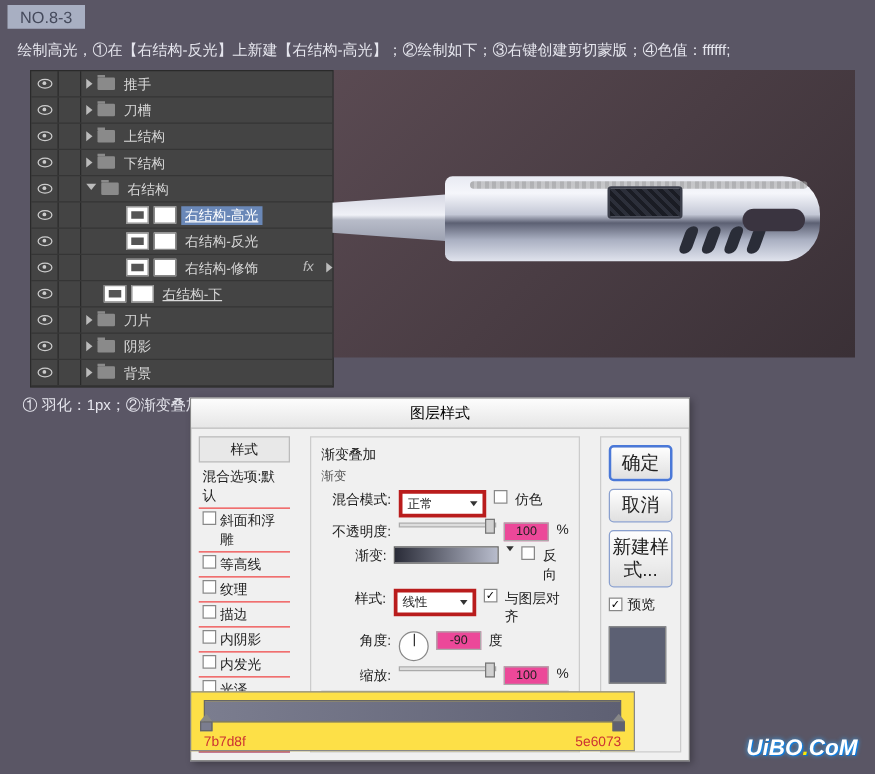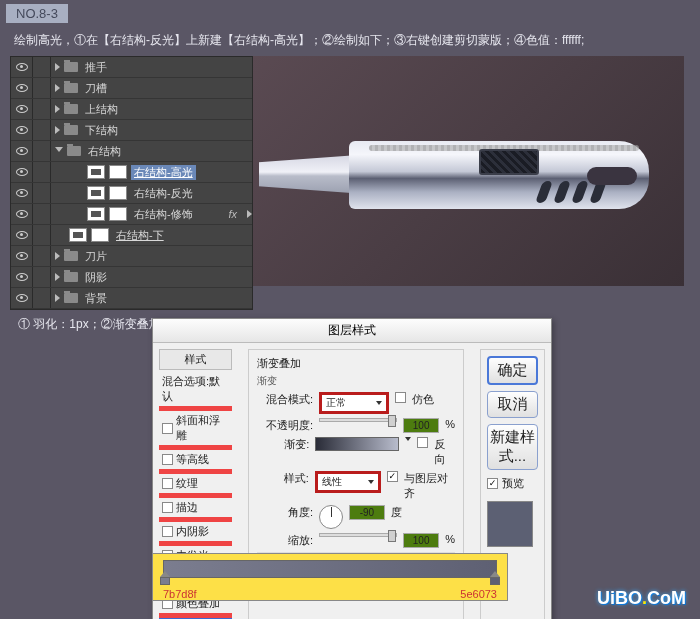--- a/index.html
+++ b/index.html
@@ -1,19 +1,19 @@
 <!DOCTYPE html>
 <html><head>
 <meta charset="utf-8">
 <style>
 *{box-sizing:border-box;margin:0;padding:0;font-family:"Microsoft YaHei",SimSun,sans-serif}
 body{background:#5a5665;width:700px;height:619px;overflow:hidden;position:relative}
 .step-badge{background:#a8afc2;color:#454a5c;display:inline-block;padding:2px 10px;font-size:13px;margin:4px 6px}
 .instruction{color:#e6e6ee;font-size:12px;padding:4px 10px 6px 14px;line-height:1.6}
-.top-content{display:flex;margin-left:10px}
+.top-content{display:flex;margin-left:24px}
 .layers-panel{width:243px;background:#444444;border:1px solid #2a2a2a}
 .layer-row{display:flex;align-items:center;height:21px;border-bottom:1px solid #353535;color:#d8d8d8;font-size:11px}
 .vis-col{width:22px;text-align:center;border-right:1px solid #2a2a2a;height:100%;display:flex;align-items:center;justify-content:center}
 .eye{width:12px;height:8px;border:1px solid #ccc;border-radius:50%;position:relative}
 .eye::after{content:"";position:absolute;width:3px;height:3px;background:#ccc;border-radius:50%;top:1px;left:3px}
 .lock-col{width:18px;text-align:center;border-right:1px solid #2a2a2a;height:100%}
 .layer-body{flex:1;display:flex;align-items:center;padding-left:4px;gap:4px}
 .tri{width:0;height:0;border-top:4px solid transparent;border-bottom:4px solid transparent;border-left:5px solid #bbb}
 .tri.open{border-left:none;border-top:5px solid #bbb;border-right:4px solid transparent;border-left:4px solid transparent}
 .folder-ico{width:14px;height:10px;background:#8a8a8a;border-radius:1px;position:relative}
@@ -37,52 +37,52 @@
 .slots{position:absolute;right:30px;bottom:8px;width:80px;height:20px}
 .slot{position:absolute;width:10px;height:22px;background:#2a2d38;border-radius:5px;transform:skewX(-20deg)}
 .slot:nth-child(1){left:0}.slot:nth-child(2){left:18px}.slot:nth-child(3){left:36px}.slot:nth-child(4){left:54px}
 .handle-hole{position:absolute;right:12px;top:26px;width:50px;height:18px;background:#3a3440;border-radius:10px}
 .sub-instruction{color:#e6e6ee;font-size:12px;padding:6px 10px 8px 18px}
 .dialog{width:400px;background:#f0f0f0;border:1px solid #888;position:absolute;left:152px;top:318px;box-shadow:2px 2px 6px rgba(0,0,0,.3)}
 .dialog-title{background:linear-gradient(#fdfdfd,#e6e6e6);padding:3px 0;text-align:center;font-size:12px;border-bottom:1px solid #bbb}
 .dialog-body{display:flex;padding:6px;gap:16px;font-size:11px;color:#222}
 .styles-list{width:80px}
 .styles-list .hdr{background:#e8e8e8;text-align:center;padding:2px;border:1px solid #bbb;margin-bottom:2px}
-.style-item{padding:2px 3px;display:flex;align-items:center;gap:3px;cursor:pointer;border-bottom:5px solid #ef4444}
+.style-item{padding:2px 3px;display:flex;align-items:flex-start;gap:3px;cursor:pointer;border-bottom:1px solid #ef4444}
 .style-item.selected{background:#3a6ad4;color:#fff}
 .chk{width:11px;height:11px;border:1px solid #888;background:#fff;display:inline-block;flex-shrink:0}
 .chk.on::after{content:"✓";font-size:9px;line-height:9px;color:#000;display:block;text-align:center}
 .gradient-panel{flex:1;border:1px solid #ccc;padding:6px 8px}
 .gp-title{font-size:11px;margin-bottom:3px}
 .gp-sub{font-size:10px;color:#555;margin-bottom:4px}
 .gp-row{display:flex;align-items:flex-start;margin:4px 0;gap:6px}
 .gp-label{width:56px;text-align:right}
 .gp-select{border:3px solid #b91c1c;background:#fff;padding:1px 4px;font-size:10px;width:70px;display:flex;justify-content:space-between;align-items:center}
 .gp-tri{width:0;height:0;border-left:3px solid transparent;border-right:3px solid transparent;border-top:4px solid #333}
 .gp-slider{flex:1;height:4px;background:linear-gradient(90deg,#ddd,#ddd);border:1px solid #aaa;position:relative}
 .gp-slider .knob{position:absolute;right:0;top:-4px;width:8px;height:12px;background:#d0d0d0;border:1px solid #777}
-.gp-input{width:36px;border:1px solid #aaa;padding:1px 3px;font-size:10px;text-align:center;background:#4d7c0f}
+.gp-input{width:36px;border:1px solid #aaa;padding:1px 3px;font-size:10px;text-align:center;background:#ec4899}
 .gradient-preview{width:90px;height:14px;background:linear-gradient(90deg,#2a2c38,#b8bccc);border:1px solid #666}
 .angle-dial{width:24px;height:24px;border:1px solid #888;border-radius:50%;position:relative;background:#fff}
 .angle-dial::after{content:"";position:absolute;width:1px;height:10px;background:#333;left:50%;top:50%;transform-origin:top;transform:rotate(180deg)}
 .dialog-buttons{border:1px solid #ccc;padding:6px;display:flex;flex-direction:column;gap:6px;width:70px}
 .dlg-btn{background:linear-gradient(#fefefe,#e0e0e0);border:1px solid #8aa0ce;border-radius:4px;padding:3px 0;text-align:center;font-size:15px;cursor:pointer}
 .dlg-btn.primary{border:2px solid #4a78d8}
 .preview-box{width:46px;height:46px;background:#5c6073;border:1px solid #888;margin-top:4px}
 .bottom-btns{display:flex;gap:18px;justify-content:center;padding:8px 0;border-top:1px solid #ddd}
 .bottom-btn{background:linear-gradient(#fefefe,#e0e0e0);border:1px solid #999;border-radius:3px;padding:2px 12px;font-size:10px}
 .gradient-editor{position:absolute;left:152px;top:553px;width:356px;height:48px;background:#fde047;border:1px solid #888;padding:6px 10px}
 .ge-bar{height:18px;background:linear-gradient(90deg,#7b7d8f,#5e6073);border:1px solid #666;position:relative}
 .ge-stop{position:absolute;bottom:-10px;width:10px;height:10px}
 .ge-stop::before{content:"";position:absolute;width:0;height:0;border-left:5px solid transparent;border-right:5px solid transparent;border-bottom:6px solid #888;top:-6px;left:0}
 .ge-stop .sq{width:10px;height:8px;border:1px solid #666}
 .ge-stop.left{left:-4px}.ge-stop.left .sq{background:#7b7d8f}
 .ge-stop.right{right:-4px}.ge-stop.right .sq{background:#5e6073}
 .ge-labels{display:flex;justify-content:space-between;margin-top:10px;font-size:11px;color:#c33}
-.watermark{position:absolute;right:14px;bottom:10px;font-size:18px;font-weight:bold;color:#fff;text-shadow:0 0 4px #3af,1px 1px 0 #06c}
+.watermark{position:absolute;right:14px;bottom:10px;font-size:18px;font-weight:bold;color:#fff;font-style:italic;text-shadow:0 0 4px #3af,1px 1px 0 #06c}
 .watermark .dot{color:#ffea00}
 </style>
 </head>
 <body>
 
 
 
 <div class="step-badge">NO.8-3</div>
 <div class="instruction">绘制高光，①在【右结构-反光】上新建【右结构-高光】；②绘制如下；③右键创建剪切蒙版；④色值：ffffff;</div>
 

